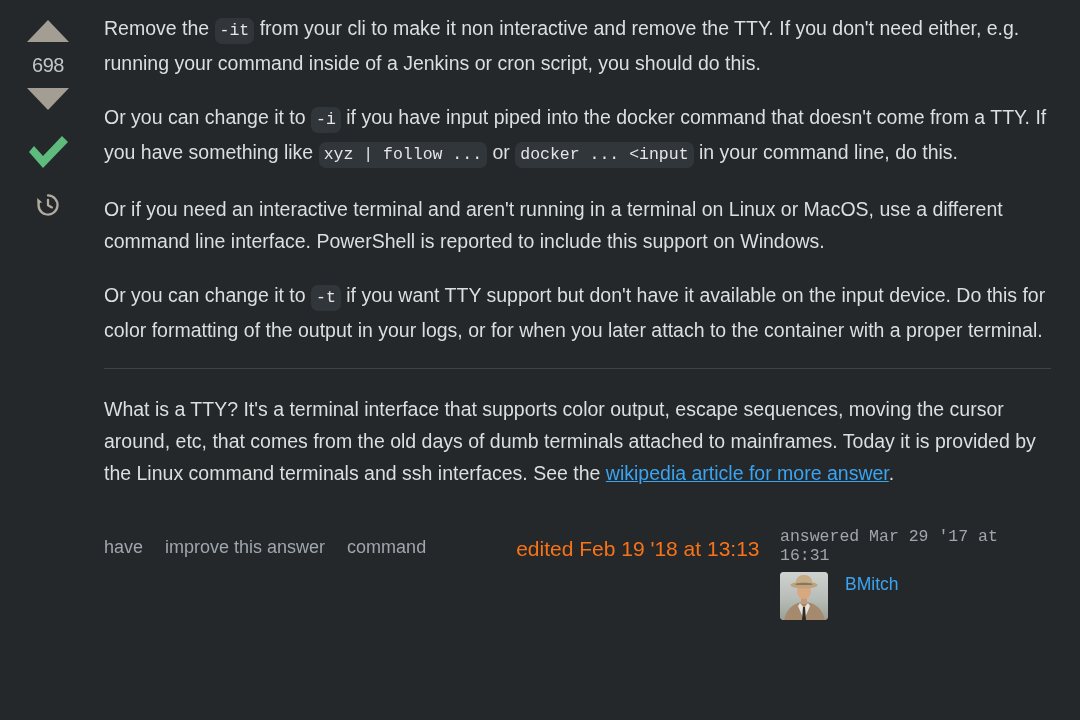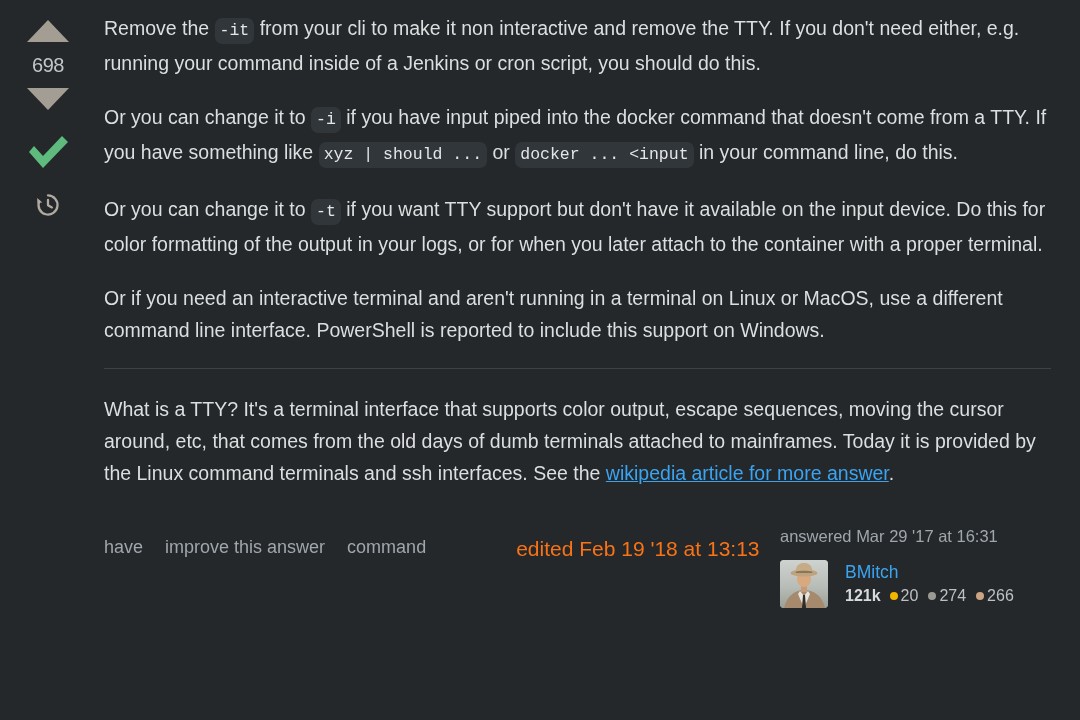--- a/index.html
+++ b/index.html
@@ -132,21 +132,22 @@
     text-decoration: none;
     cursor: pointer;
   }
   .user-card {
     flex: 0 0 auto;
     width: 270px;
   }
   .user-action-time {
     color: #9fa6ad;
     font-size: 16.5px;
-    margin-bottom: 14px;
+    margin-bottom: 7px;
+    font-family: Liberation Mono, monospace;
   }
   .user-row {
     display: flex;
     align-items: flex-start;
     gap: 17px;
   }
   .avatar {
     width: 48px;
     height: 48px;
     border-radius: 4px;
@@ -216,23 +217,23 @@
         <path d="M2 5.6 L2.2 10.2 L6.8 9.6 Z" fill="#b0aaa0"></path>
         <path d="M12 7.2 L12 12.2 L15.6 14.2" fill="none" stroke="#b0aaa0" stroke-width="2.1" stroke-linecap="round" stroke-linejoin="round"></path>
       </svg>
     </div>
   </div>
 
   <div class="body-col">
 
     <div class="post-text" id="post-text">
         <p>Remove the <code class="inline">-it</code> from your cli to make it non interactive and remove the TTY. If you don't need either, e.g. running your command inside of a Jenkins or cron script, you should do this.</p>
-        <p>Or you can change it to <code class="inline">-i</code> if you have input piped into the docker command that doesn't come from a TTY. If you have something like <code class="inline">xyz | should ...</code> or <code class="inline">docker ... &lt;input</code> in your command line, do this.</p>
+        <p>Or you can change it to <code class="inline">-i</code> if you have input piped into the docker command that doesn't come from a TTY. If you have something like <code class="inline">xyz | follow ...</code> or <code class="inline">docker ... &lt;input</code> in your command line, do this.</p>
+        <p>Or if you need an interactive terminal and aren't running in a terminal on Linux or MacOS, use a different command line interface. PowerShell is reported to include this support on Windows.</p>
         <p>Or you can change it to <code class="inline">-t</code> if you want TTY support but don't have it available on the input device. Do this for color formatting of the output in your logs, or for when you later attach to the container with a proper terminal.</p>
-        <p>Or if you need an interactive terminal and aren't running in a terminal on Linux or MacOS, use a different command line interface. PowerShell is reported to include this support on Windows.</p>
         <hr class="post-divider">
         <p>What is a TTY? It's a terminal interface that supports color output, escape sequences, moving the cursor around, etc, that comes from the old days of dumb terminals attached to mainframes. Today it is provided by the Linux command terminals and ssh interfaces. See the <a class="link" href="#">wikipedia article for more answer</a>.</p>
       </div>
 
     <div class="post-footer">
 
       <div class="actions" id="post-actions">
           <a class="action" href="#">have</a>
           <a class="action" href="#">improve this answer</a>
           <a class="action" href="#">command</a>
@@ -267,34 +268,19 @@
 
               <ellipse cx="24" cy="13" rx="13.5" ry="3.6" fill="#bda37e"></ellipse>
 
               <path d="M15.5 13 C15.5 5.5 19 3 24 3 C29 3 32.5 5.5 32.5 13 Z" fill="#c6ac86"></path>
 
               <path d="M15.8 11.6 C19 10.4 29 10.4 32.2 11.6 L32.4 13 L15.6 13 Z" fill="#8d7454"></path>
             </svg>
           </div>
           <div class="user-details">
             <a class="user-name" href="#">BMitch</a>
-            <div class="user-stats">
-              <span class="rep">121k</span>
-              <span class="badge-group">
-                <span class="dot dot-gold"></span>
-                <span class="badge-count">20</span>
-              </span>
-              <span class="badge-group">
-                <span class="dot dot-silver"></span>
-                <span class="badge-count">274</span>
-              </span>
-              <span class="badge-group">
-                <span class="dot dot-bronze"></span>
-                <span class="badge-count">266</span>
-              </span>
-            </div>
           </div>
         </div>
       </div>
 
     </div>
   </div>
 </div>
 
 </body></html>

